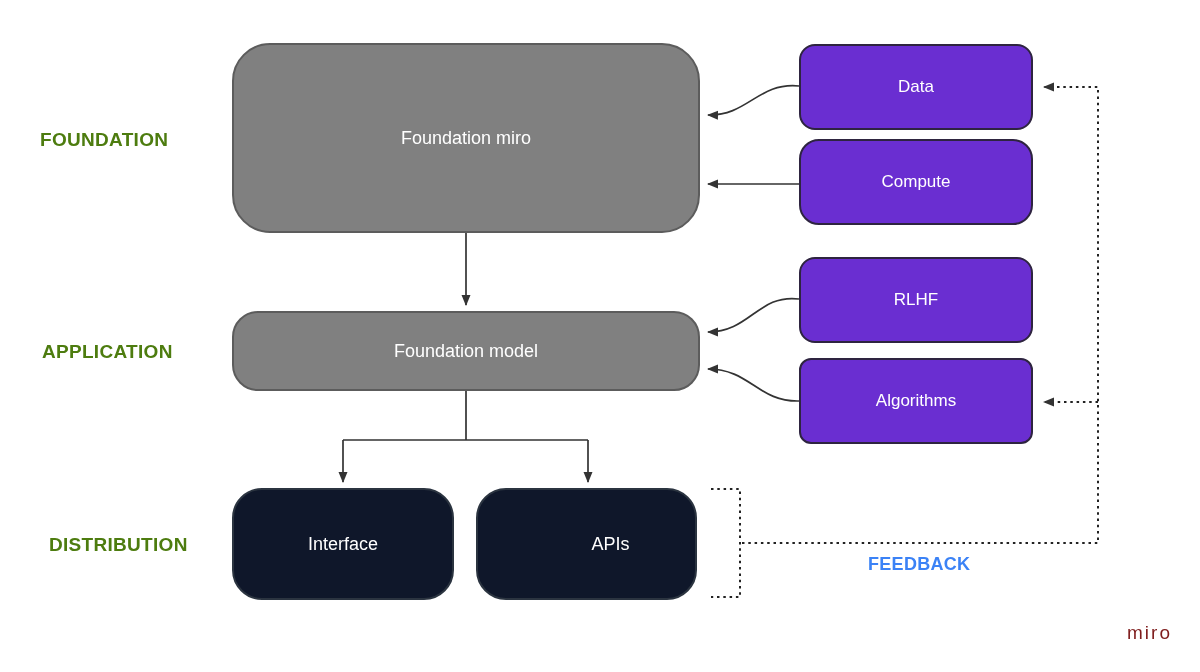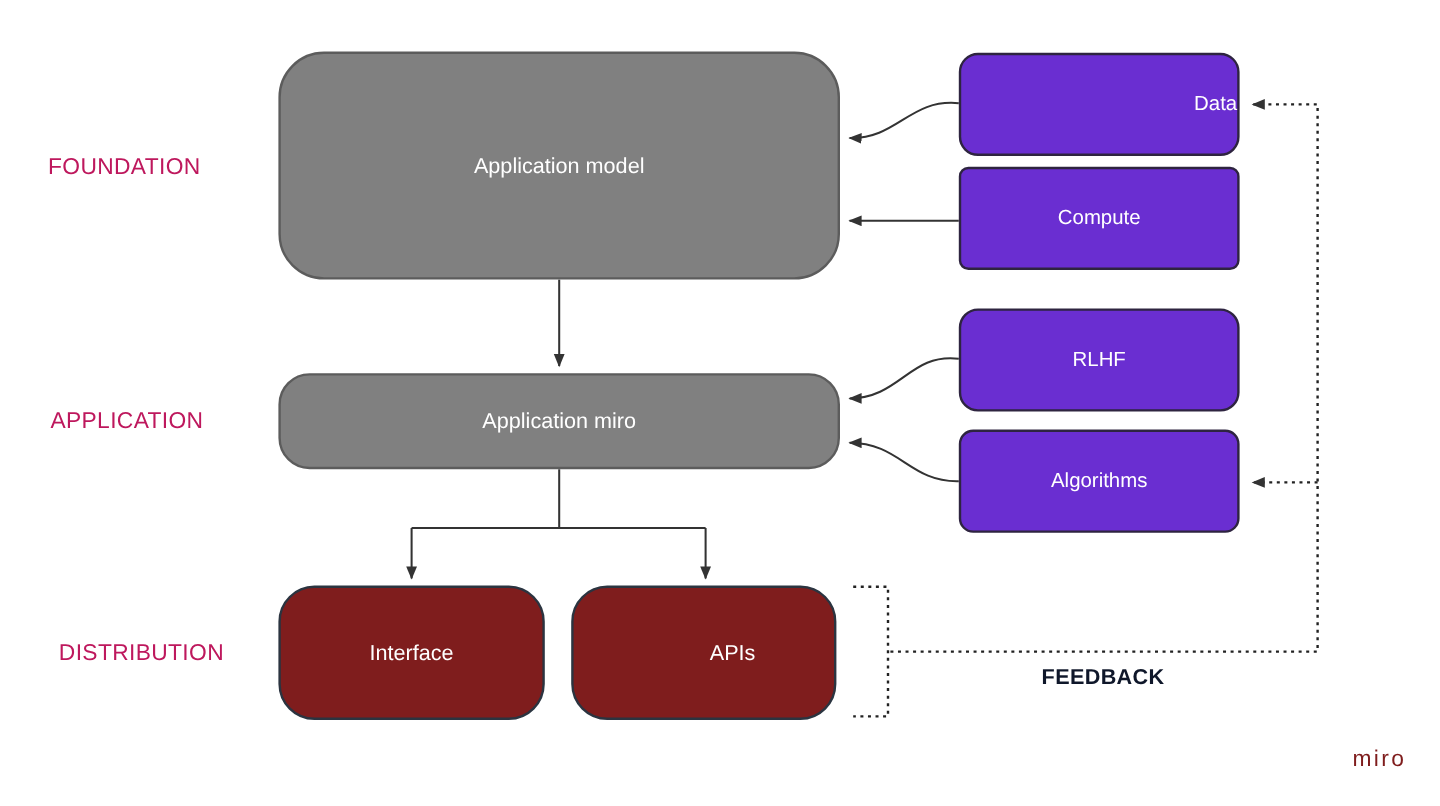--- a/index.html
+++ b/index.html
@@ -24,49 +24,49 @@
   .node.gray{
     background:#808080;
     border:2px solid #5c5c5c;
   }
   .node.purple{
     background:#6A2ED1;
     border:2px solid #2e2440;
     font-size:17px;
   }
   .node.blue{
-    background:#7f1d1d;
+    background:#0f172a;
     border:2px solid #2b3440;
     text-align:right;
   }
   #foundation-model{left:232px;top:43px;width:468px;height:190px;border-radius:38px;}
   #application-model{left:232px;top:311px;width:468px;height:80px;border-radius:26px;}
   #interface-node{left:232px;top:488px;width:222px;height:112px;border-radius:30px;}
   #apis-node{left:476px;top:488px;width:221px;height:112px;border-radius:30px;padding-left:48px;}
-  #data-node{left:799px;top:44px;width:234px;height:86px;border-radius:16px;justify-content:flex-end;}
-  #compute-node{left:799px;top:139px;width:234px;height:86px;border-radius:8px;}
+  #data-node{left:799px;top:44px;width:234px;height:86px;border-radius:16px;}
+  #compute-node{left:799px;top:139px;width:234px;height:86px;border-radius:20px;}
   #rlhf-node{left:799px;top:257px;width:234px;height:86px;border-radius:16px;justify-content:center;}
   #algorithms-node{left:799px;top:358px;width:234px;height:86px;border-radius:12px;}
   .layer-label{
     position:absolute;
-    font-weight:400;
+    font-weight:700;
     font-size:19px;
-    color:#be185d;
+    color:#4d7c0f;
     letter-spacing:0.3px;
     z-index:2;
   }
   #label-foundation{left:40px;top:129px;}
   #label-application{left:42px;top:341px;}
   #label-distribution{left:37px;top:534px;margin-left:12px;}
   .feedback-label{
     position:absolute;
     left:868px;top:554px;
     font-weight:700;
     font-size:18px;
-    color:#0f172a;
+    color:#3b82f6;
     letter-spacing:0.3px;
     z-index:2;
   }
   .watermark{
     position:absolute;
     left:1127px;top:622px;
     font-size:19px;
     color:#7f1d1d;
     letter-spacing:2px;
     z-index:2;
@@ -106,25 +106,25 @@
     <path d="M 742 543 L 1098 543 L 1098 87 L 1044 87" fill="none" stroke="#222222" stroke-width="2" stroke-dasharray="2.5 3.8" marker-end="url(#arrow)"></path>
 
     <path d="M 1098 402 L 1044 402" fill="none" stroke="#222222" stroke-width="2" stroke-dasharray="2.5 3.8" marker-end="url(#arrow)"></path>
   </svg>
 
   <div class="layer-label" id="label-foundation">FOUNDATION</div>
   <div class="layer-label" id="label-application">APPLICATION</div>
   <div class="layer-label" id="label-distribution">DISTRIBUTION</div>
 
   <div class="node gray" id="foundation-model">
-    <span>Application model</span>
+    <span>Foundation miro</span>
   </div>
 
   <div class="node gray" id="application-model">
-    <span>Application miro</span>
+    <span>Foundation model</span>
   </div>
 
   <div class="node blue" id="interface-node">
     <span>Interface</span>
   </div>
 
   <div class="node blue" id="apis-node">
     <span>APIs</span>
   </div>
 

